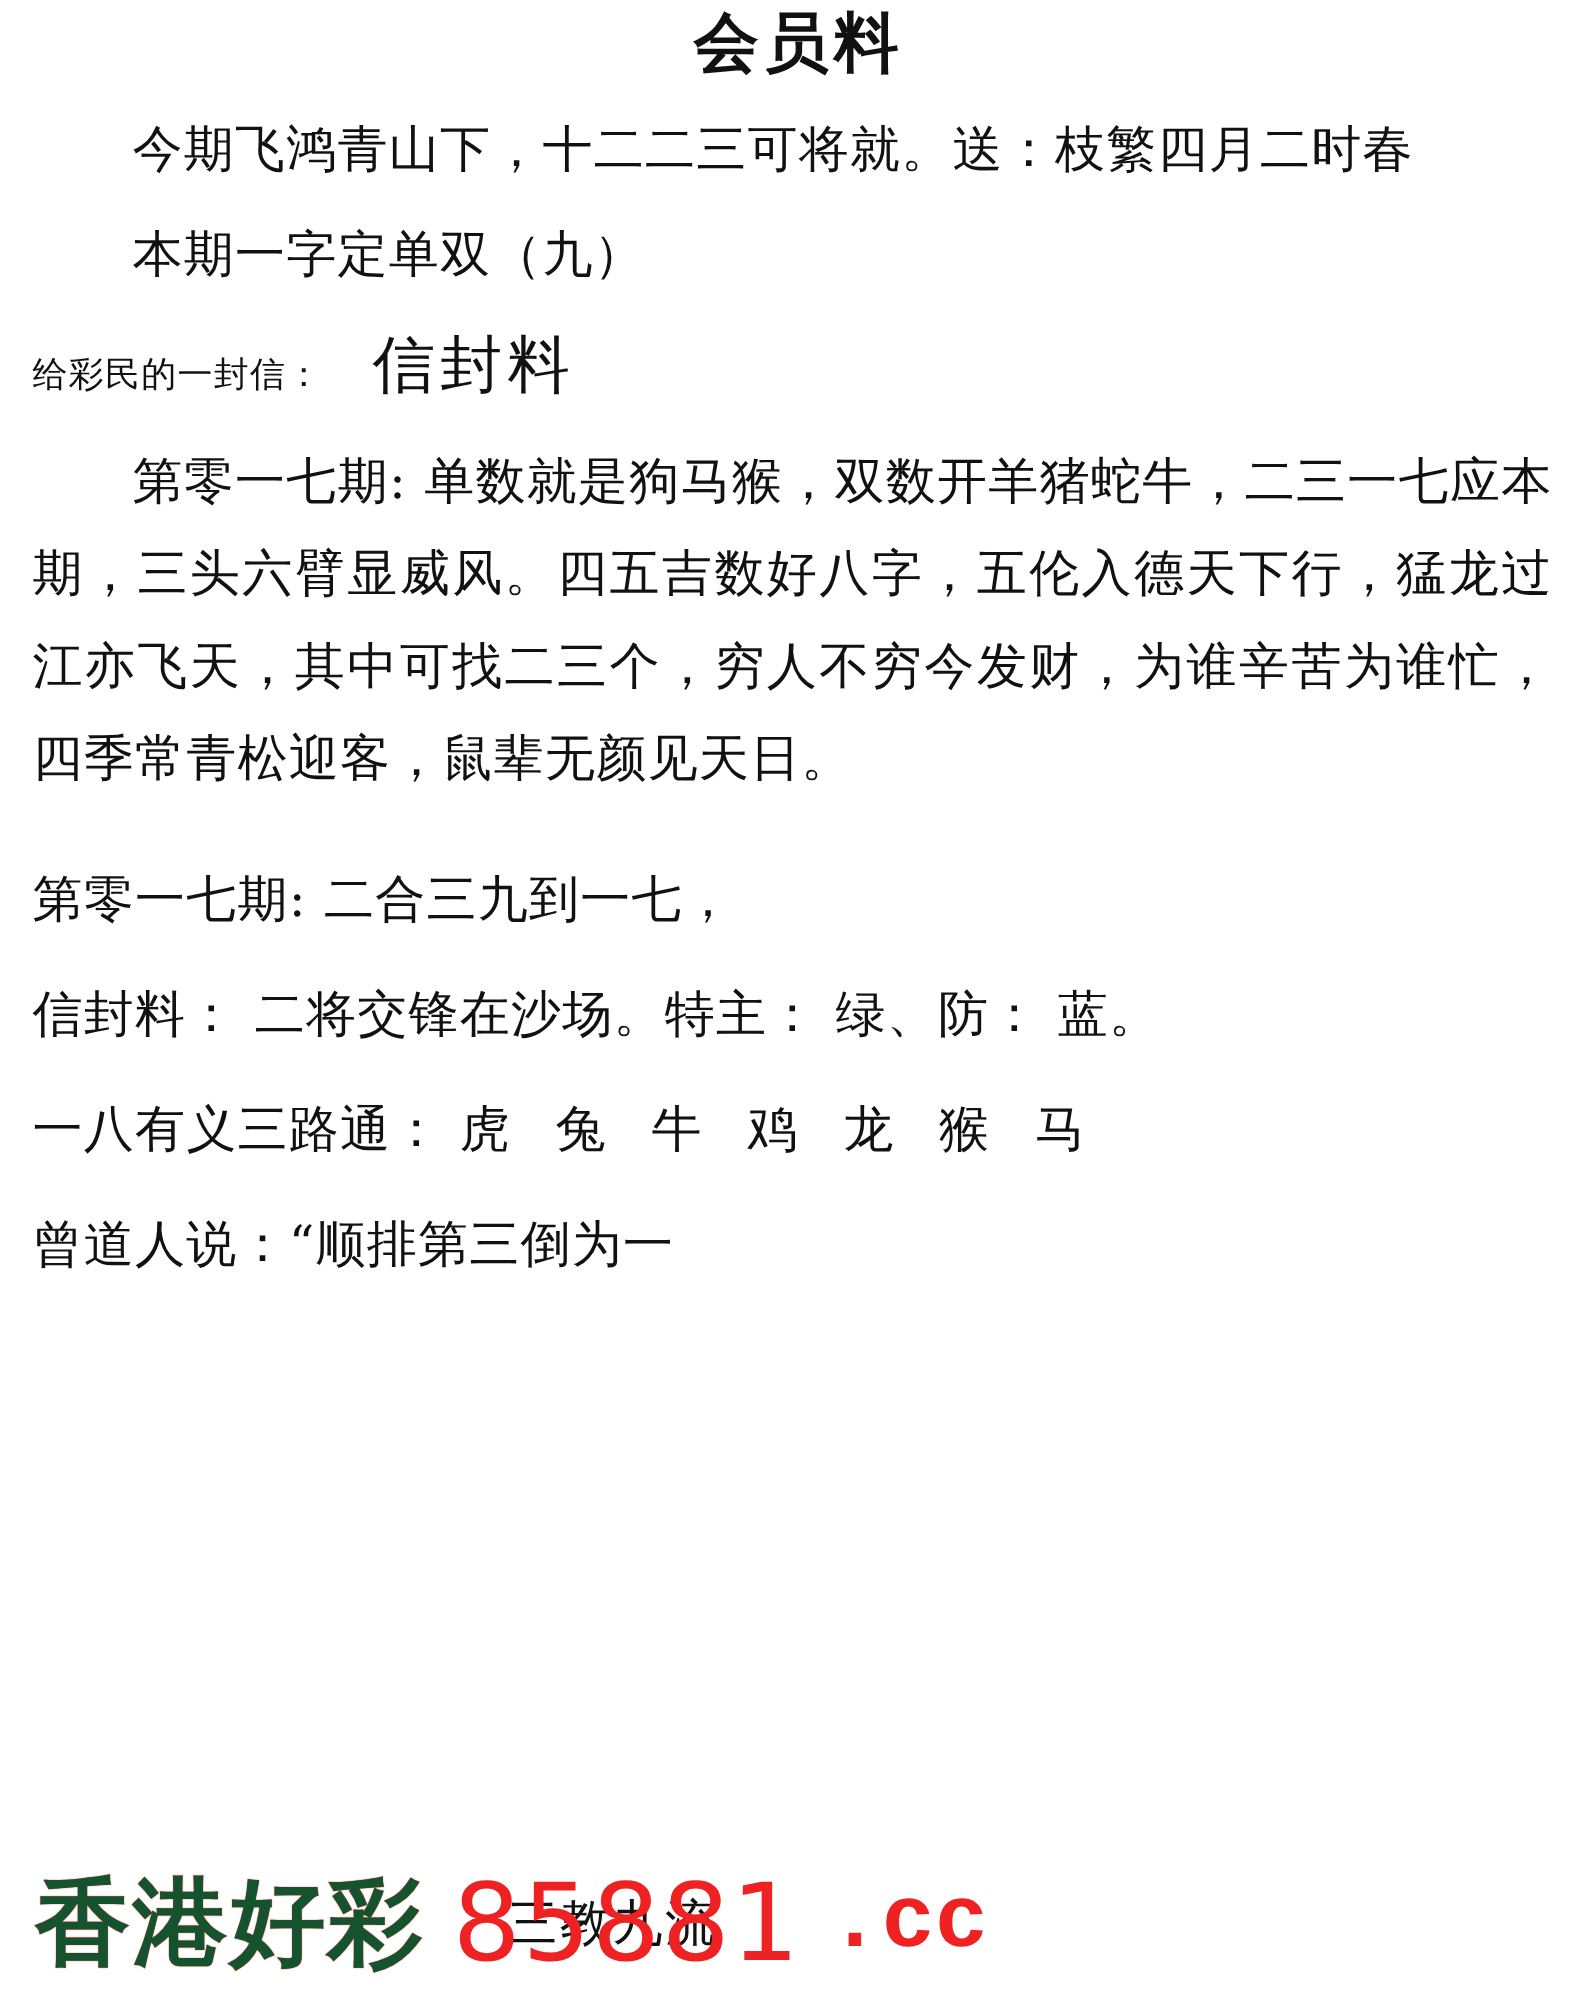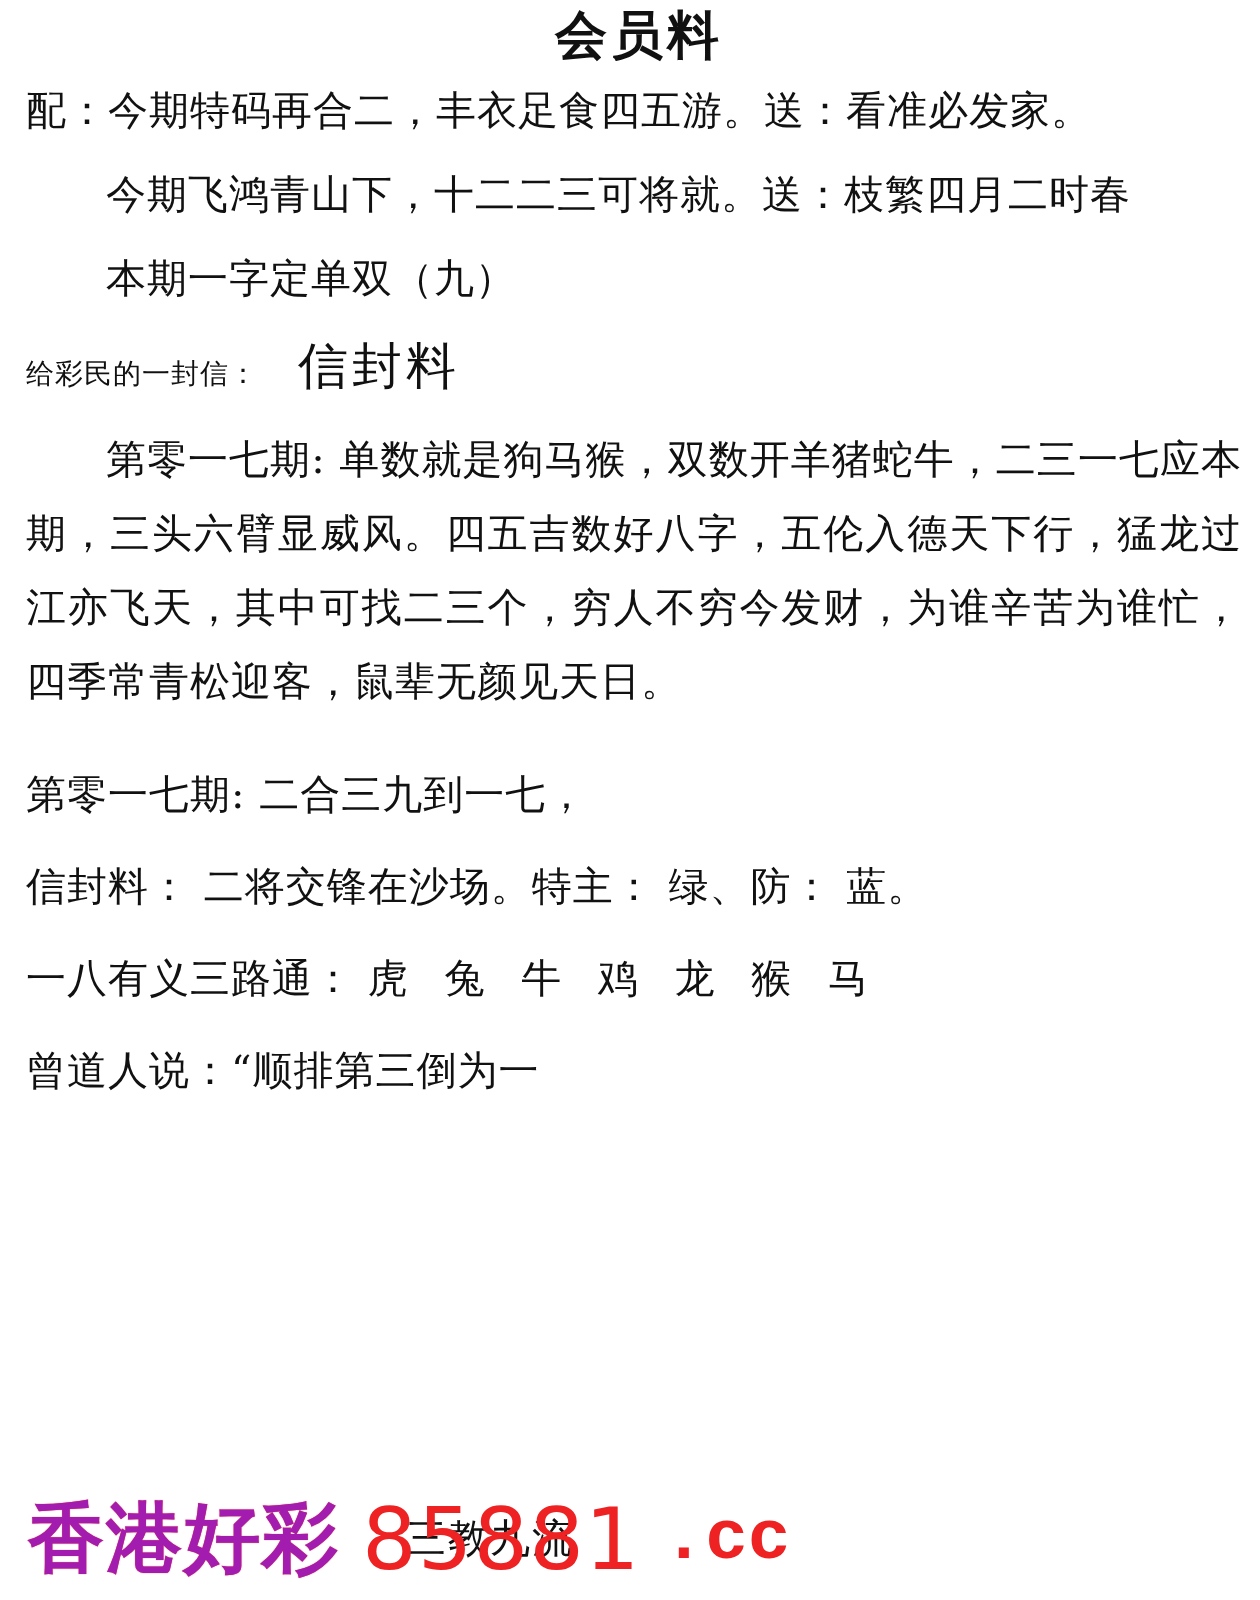--- a/index.html
+++ b/index.html
@@ -83,21 +83,21 @@
     display: flex;
     align-items: center;
     padding-left: 28px;
     gap: 22px;
     pointer-events: none;
   }
   .wm-red {
     font-family: "DejaVu Sans", sans-serif;
     font-weight: bold;
     font-size: 76px;
-    color: #a21caf;
+    color: #14532d;
     letter-spacing: 2px;
     text-shadow: 0 0 1px #ee2222;
   }
   .wm-num {
     font-family: "DejaVu Sans", sans-serif;
     font-weight: normal;
     font-size: 86px;
     color: #ee2222;
     letter-spacing: 1px;
   }
@@ -119,21 +119,20 @@
 </head>
 <body>
 
 <div class="page">
 
   <div class="title">会员料</div>
 
 
   <div class="spacer-sm"></div>
 
-  <div class="para">配：今期特码再合二，丰衣足食四五游。送：看准必发家。</div>
 
   <div class="spacer-sm"></div>
 
   <div class="para indent">今期飞鸿青山下，十二二三可将就。送：枝繁四月二时春</div>
 
   <div class="spacer-sm"></div>
 
   <div class="para indent">本期一字定单双（九）</div>
 
   <div class="row-heading">

